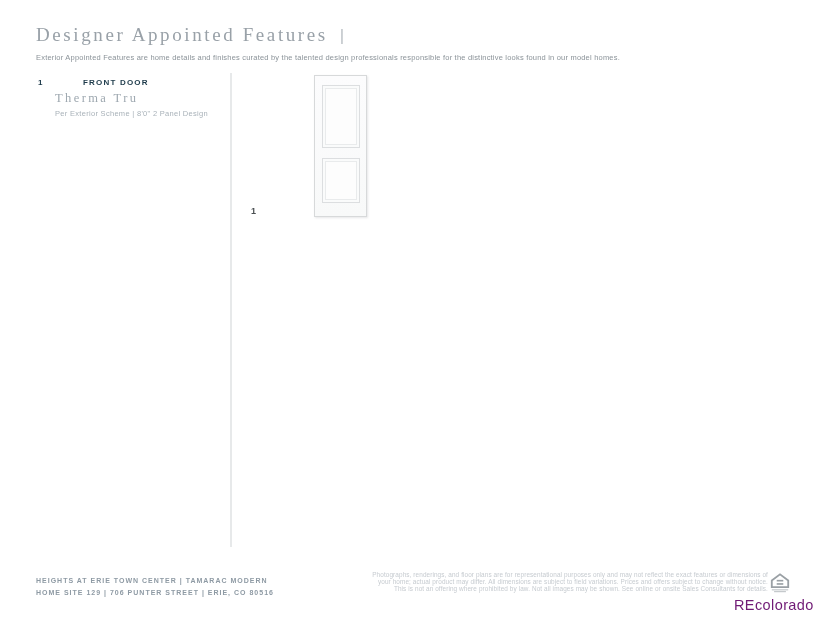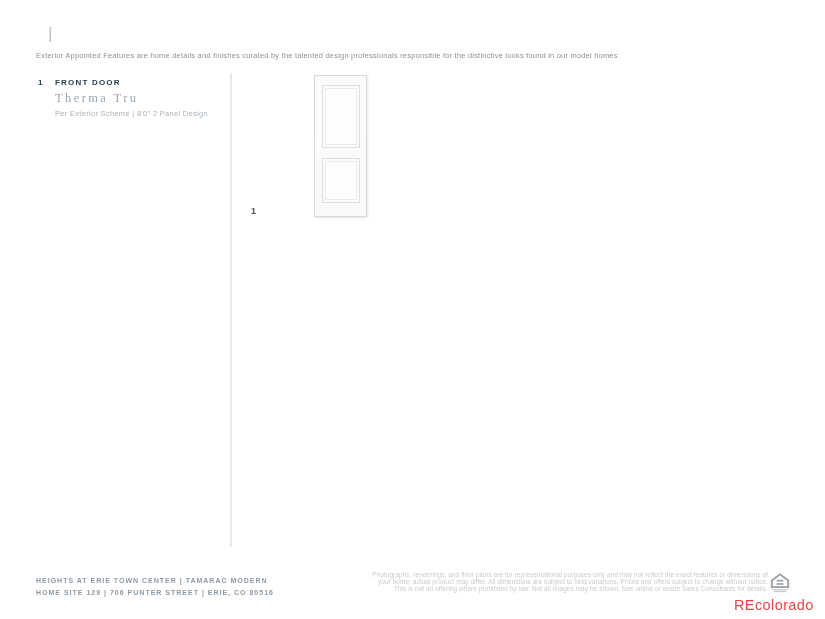--- a/index.html
+++ b/index.html
@@ -42,21 +42,21 @@
     white-space: nowrap;
   }
 
   
   .selection { position: absolute; left: 38px; top: 78px; }
   .sel-head { display: flex; }
   .sel-num {
     font-size: 8px; font-weight: 700; color: #1d3a4a; width: 17px;
   }
   .sel-cat {
-    font-size: 8px; font-weight: 700; letter-spacing: 1.2px; color: #1d3a4a;
+    font-size: 8px; font-weight: 700; letter-spacing: 1.2px; color: #1d3a4a; margin-left: 28px;
   }
   .sel-brand {
     margin: 4px 0 0 17px;
     font-family: "Liberation Serif", serif;
     font-size: 12.5px;
     letter-spacing: 2.4px;
     color: #9ea8b0;
   }
   .sel-details {
     margin: 3px 0 0 17px;
@@ -114,30 +114,31 @@
     font-size: 6.4px; color: #c6cbd0;
     line-height: 7px; white-space: nowrap;
     letter-spacing: 0.1px;
   }
   .eho {
     position: absolute; left: 769px; top: 572px;
     width: 22px; height: 21px;
   }
   .watermark {
     position: absolute; left: 734px; top: 597px;
-    font-size: 14.5px; color: #ef4444; letter-spacing: 0.4px;
+    font-size: 14.5px; color: #701a75; letter-spacing: 0.4px;
   }
 </style>
 </head>
 <body>
 
 <div class="page">
 
   <header class="header">
     <div class="title-row">
+      <span class="title-serif">Designer Appointed Features</span>
       <span class="title-sep">|</span>
     </div>
     <p class="intro">Exterior Appointed Features are home details and finishes curated by the talented design professionals responsible for the distinctive looks found in our model homes.</p>
   </header>
 
   <main>
 
     <section class="selection">
       <div class="sel-head">
         <span class="sel-num">1</span>

